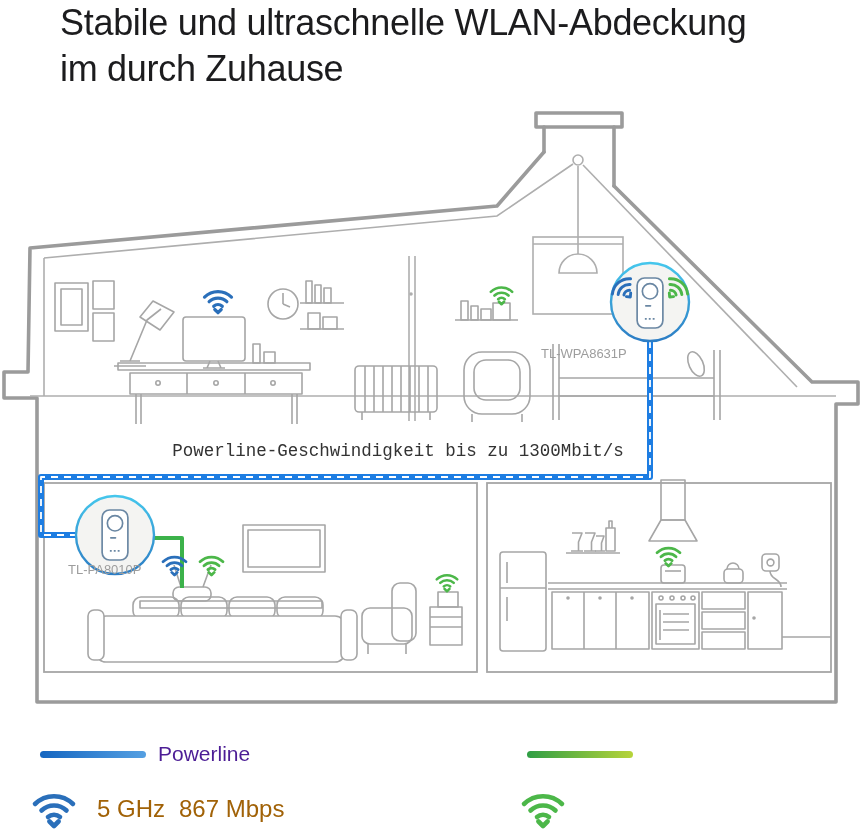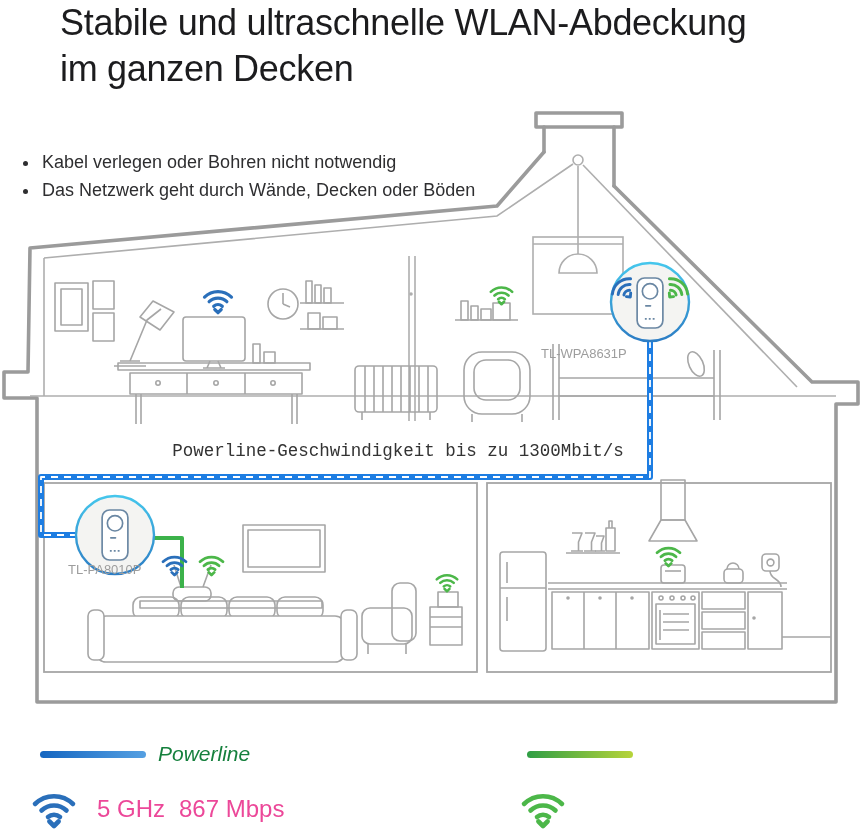--- a/index.html
+++ b/index.html
@@ -13,40 +13,36 @@
   .bullets{left:24px;top:148px;margin:0;padding-left:16px;color:#2e2e30;
            font-size:18px;line-height:28px;list-style:disc;}
   .bullets li{padding-left:2px;}
   
   .banner{left:118px;top:441px;width:560px;text-align:center;font-size:17.5px;color:#333;font-family:Liberation Mono, monospace;}
   .dev-label{font-size:13px;color:#9d9d9d;}
   
   .swatch{width:106px;height:7px;border-radius:4px;}
   .swatch-powerline{left:40px;top:751px;background:linear-gradient(90deg,#1566c1,#55a0e2);}
   .swatch-ethernet{left:527px;top:751px;background:linear-gradient(90deg,#2f9e45,#b7d43a);}
-  .legend-label{font-size:21px;color:#15803d;font-style:italic;}
-  
-  .speed{font-size:24px;color:#ec4899;}
+  .legend-label{font-size:21px;color:#4c1d95;}
+  
+  .speed{font-size:24px;color:#a16207;}
   .speed .band{margin-right:14px;}
   svg{display:block;}
 </style>
 </head>
 <body>
 
 <div id="stage">
 
   <div class="abs title">
     <div>Stabile und ultraschnelle WLAN-Abdeckung</div>
-    <div>im ganzen Decken</div>
+    <div>im durch Zuhause</div>
   </div>
 
-  <ul class="abs bullets">
-    <li>Kabel verlegen oder Bohren nicht notwendig</li>
-    <li>Das Netzwerk geht durch Wände, Decken oder Böden</li>
-  </ul>
 
   <svg class="abs" style="left:0;top:0" width="862" height="829" viewBox="0 0 862 829">
     <defs>
       <linearGradient id="ringGrad" x1="0" y1="0" x2="0" y2="1">
         <stop offset="0" stop-color="#45c6ec"></stop>
           <stop offset="1" stop-color="#2d7dc4"></stop>
       </linearGradient>
       <symbol id="wifi" viewBox="0 0 48 46">
         <g fill="none" stroke="currentColor" stroke-width="4.6" stroke-linecap="round" stroke-linejoin="round">
           <path d="M5,21 A27,27 0 0 1 43,21"></path>

